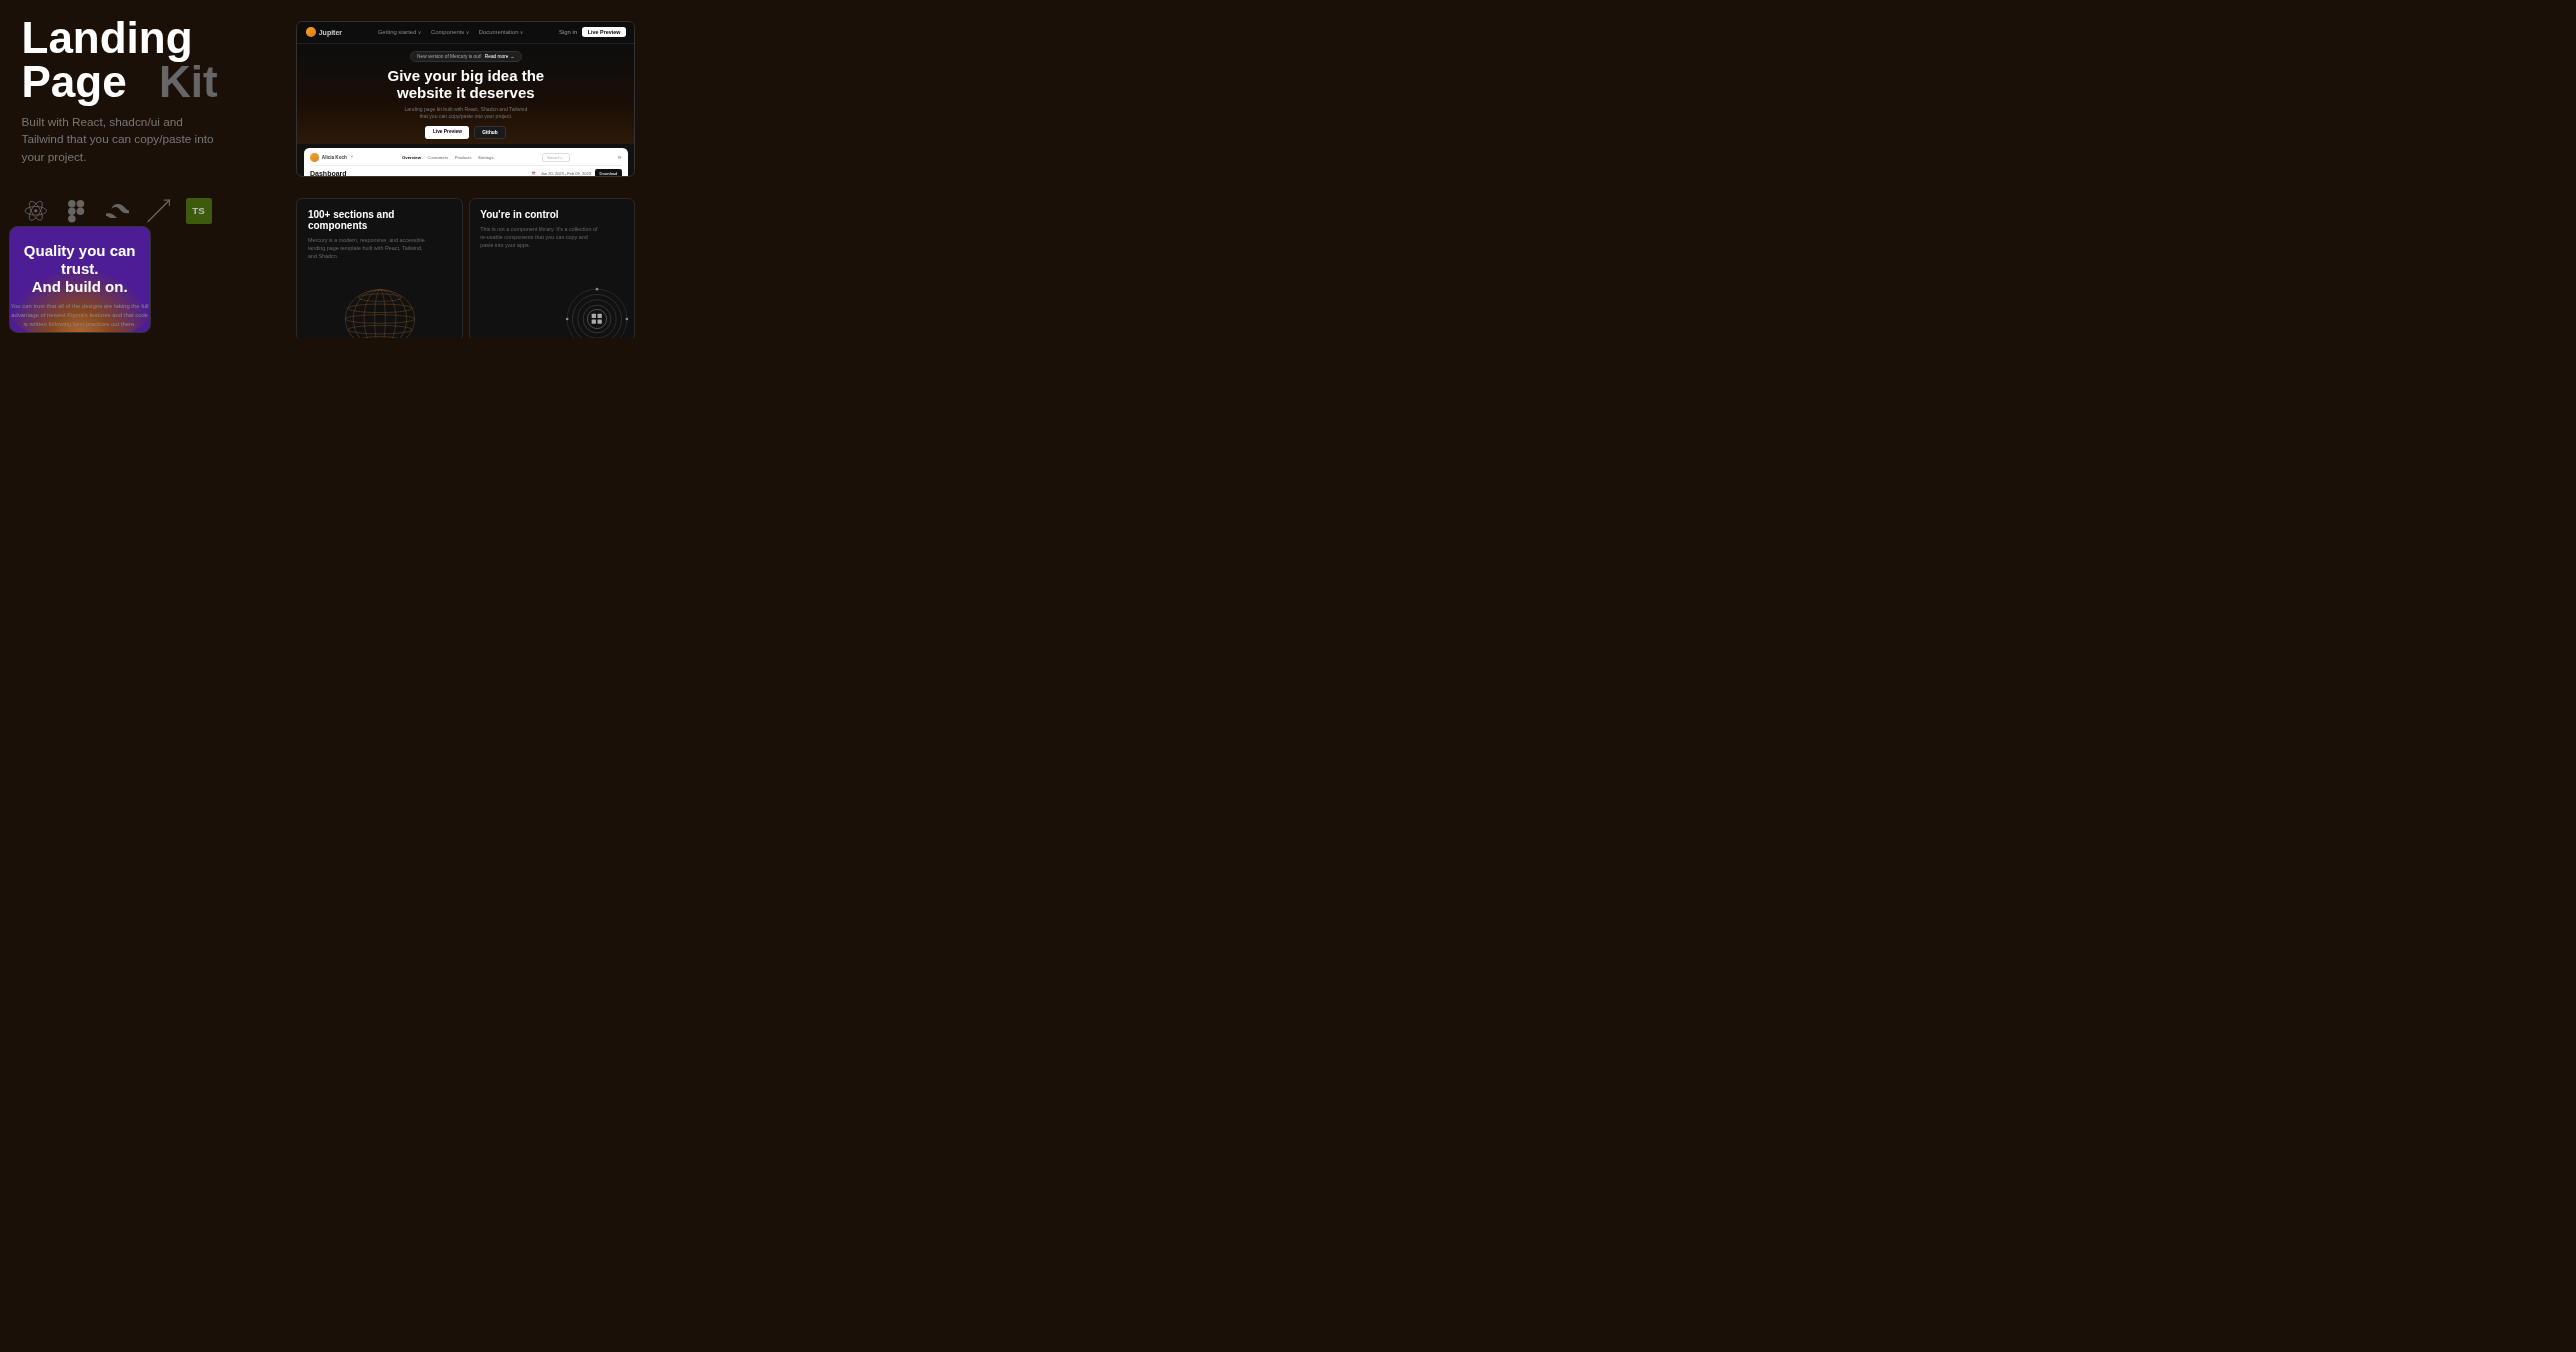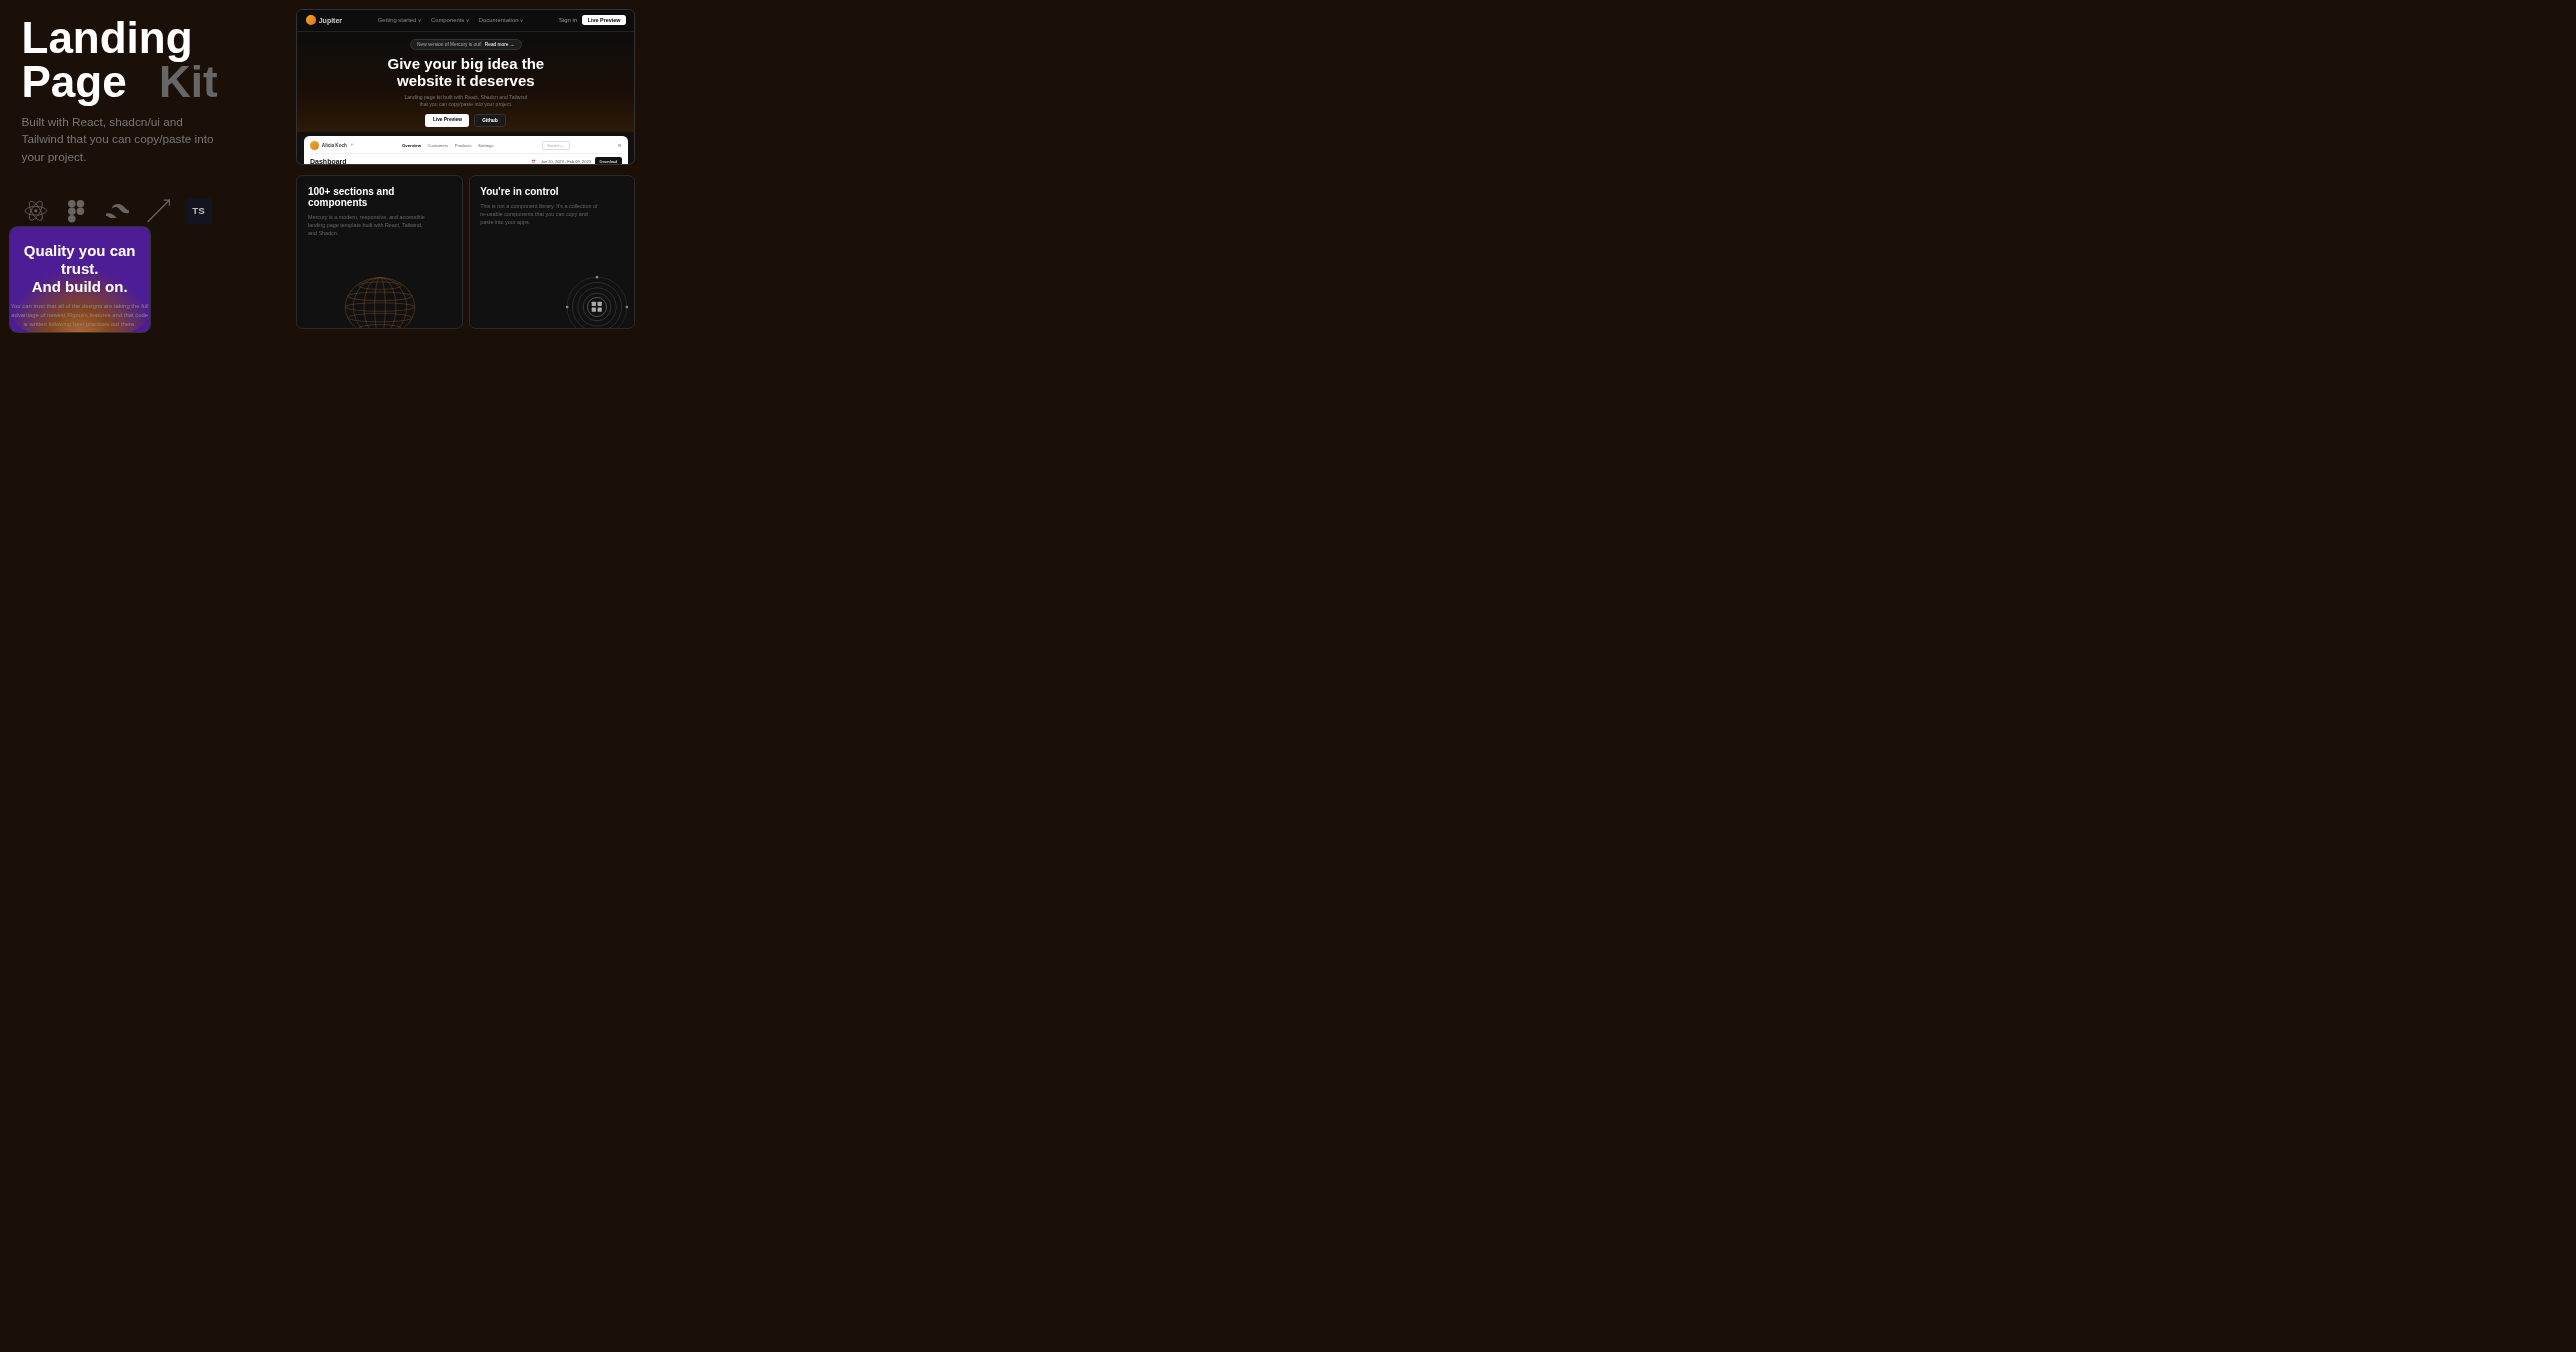--- a/index.html
+++ b/index.html
@@ -47,21 +47,21 @@
       align-items: center;
       margin-bottom: 19.3px;
     }
     .tech-icon {
       width: 28px; height: 28px;
       display: flex; align-items: center; justify-content: center;
       opacity: 0.7;
       font-size: 15px;
     }
     .ts-icon {
-      background: #0f172a;
+      background: #4d7c0f;
       color: #fff;
       font-size: 9.7px;
       font-weight: 700;
       border-radius: 2.1px;
       width: 26px; height: 26px;
     }
 
     
     .quality-card {
       position: absolute;
@@ -104,27 +104,27 @@
       text-align: center;
       max-width: 161px;
       position: relative;
       z-index: 2;
       line-height: 1.5;
     }
 
     
     .right-panel {
       position: absolute;
-      right: 0; top: 0;
+      right: 0; top: 12px;
       width: 54%;
       height: 100%;
       padding: 8.6px 8.6px 8.6px 0;
       display: flex;
       flex-direction: column;
-      gap: 10px;
+      gap: 21px;
     }
 
     
     .preview-window {
       background: #111;
       border-radius: 6.4px;
       border: 0.5px solid #333;
       overflow: hidden;
       flex: 0 0 auto;
       height: 156px;

